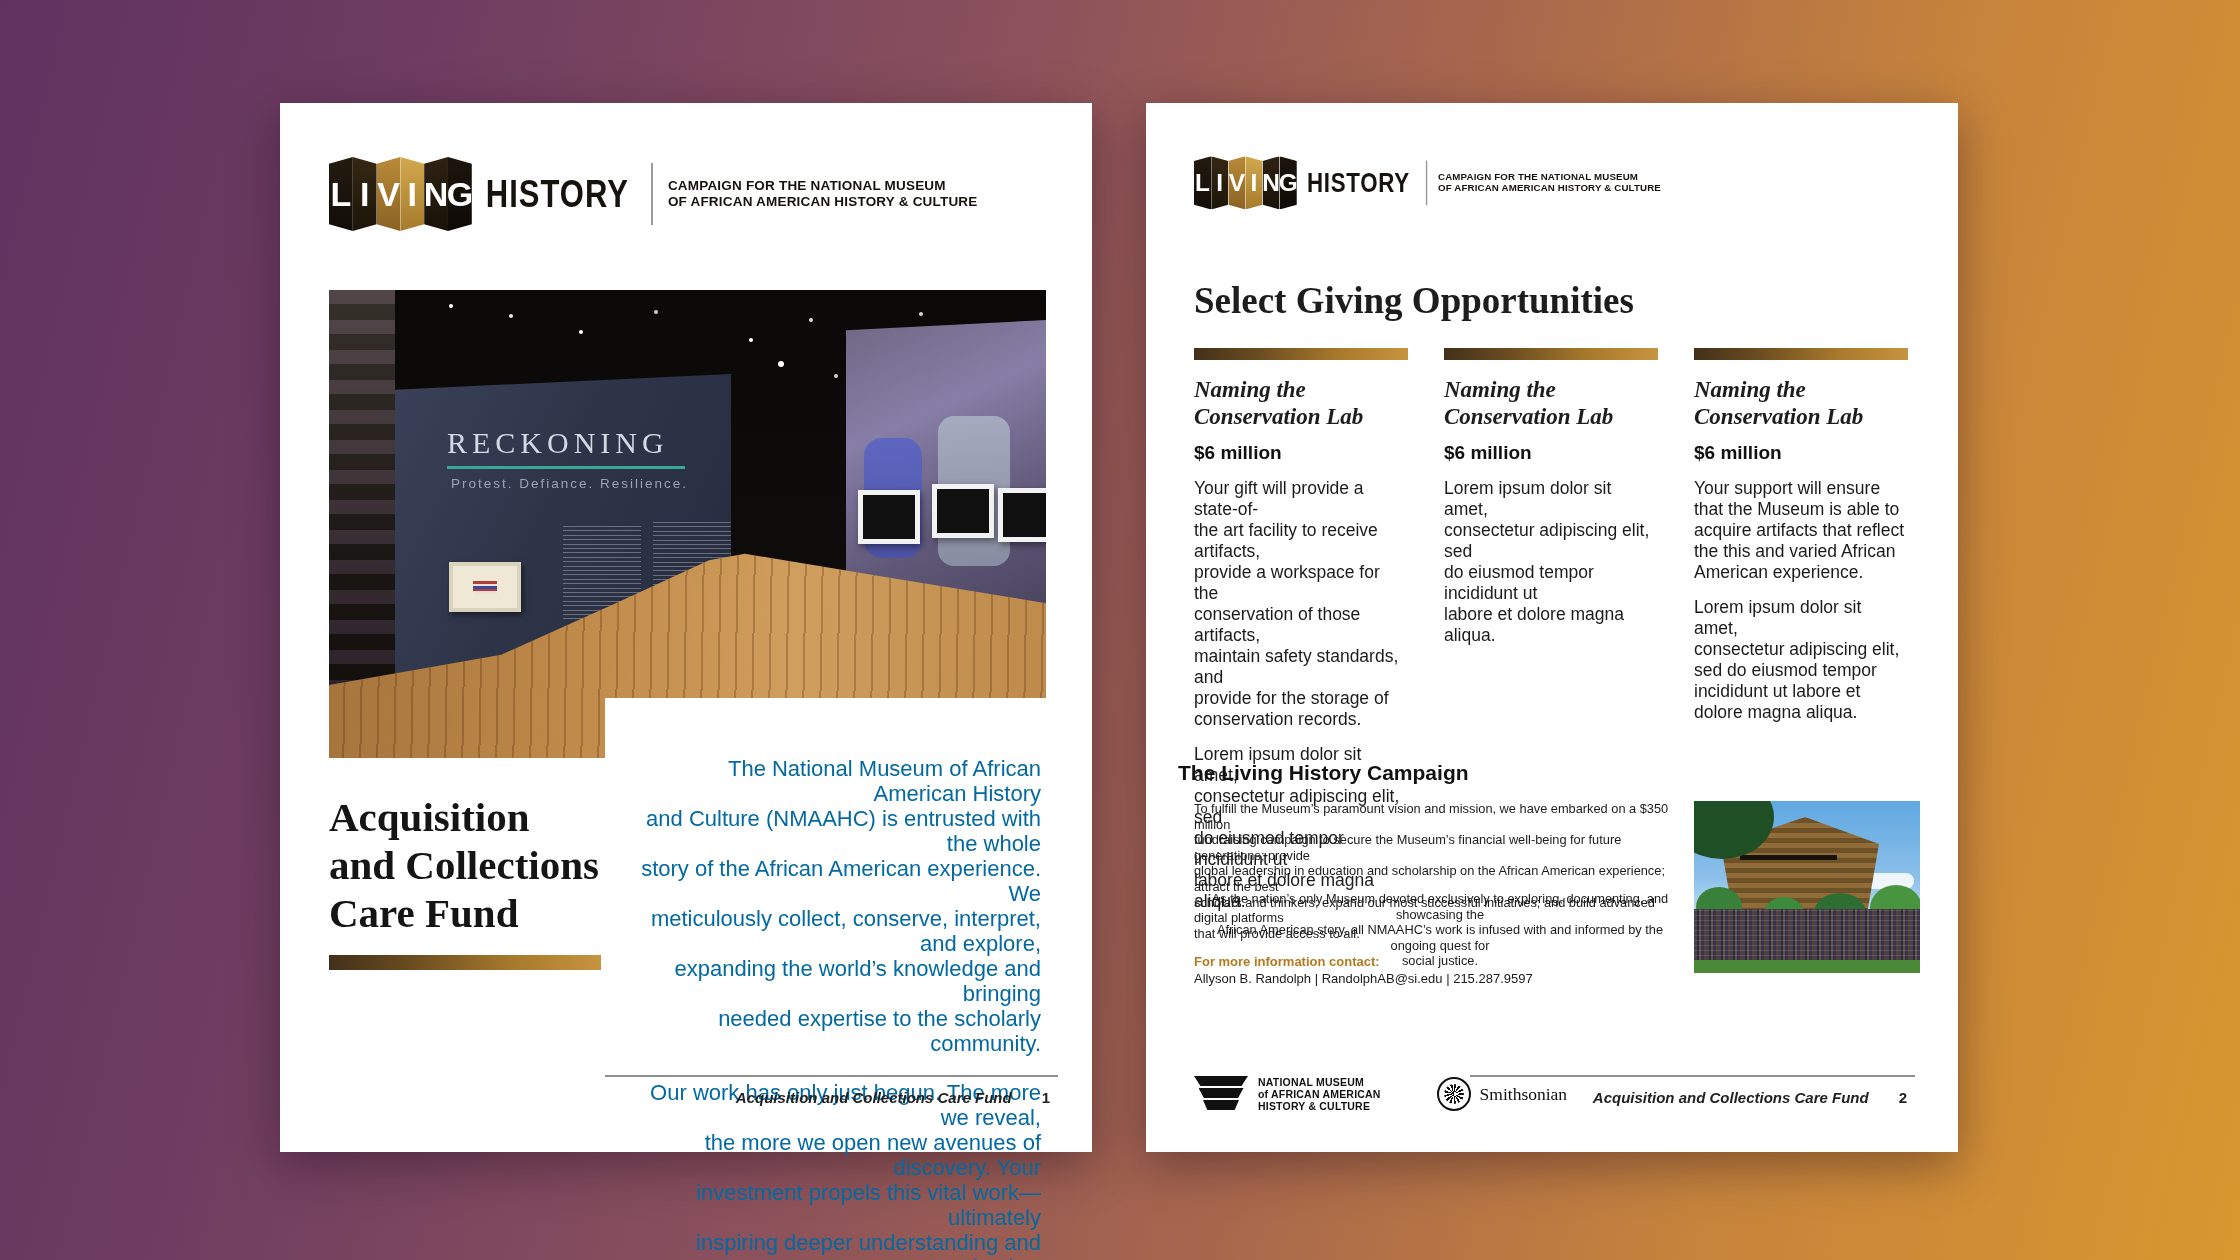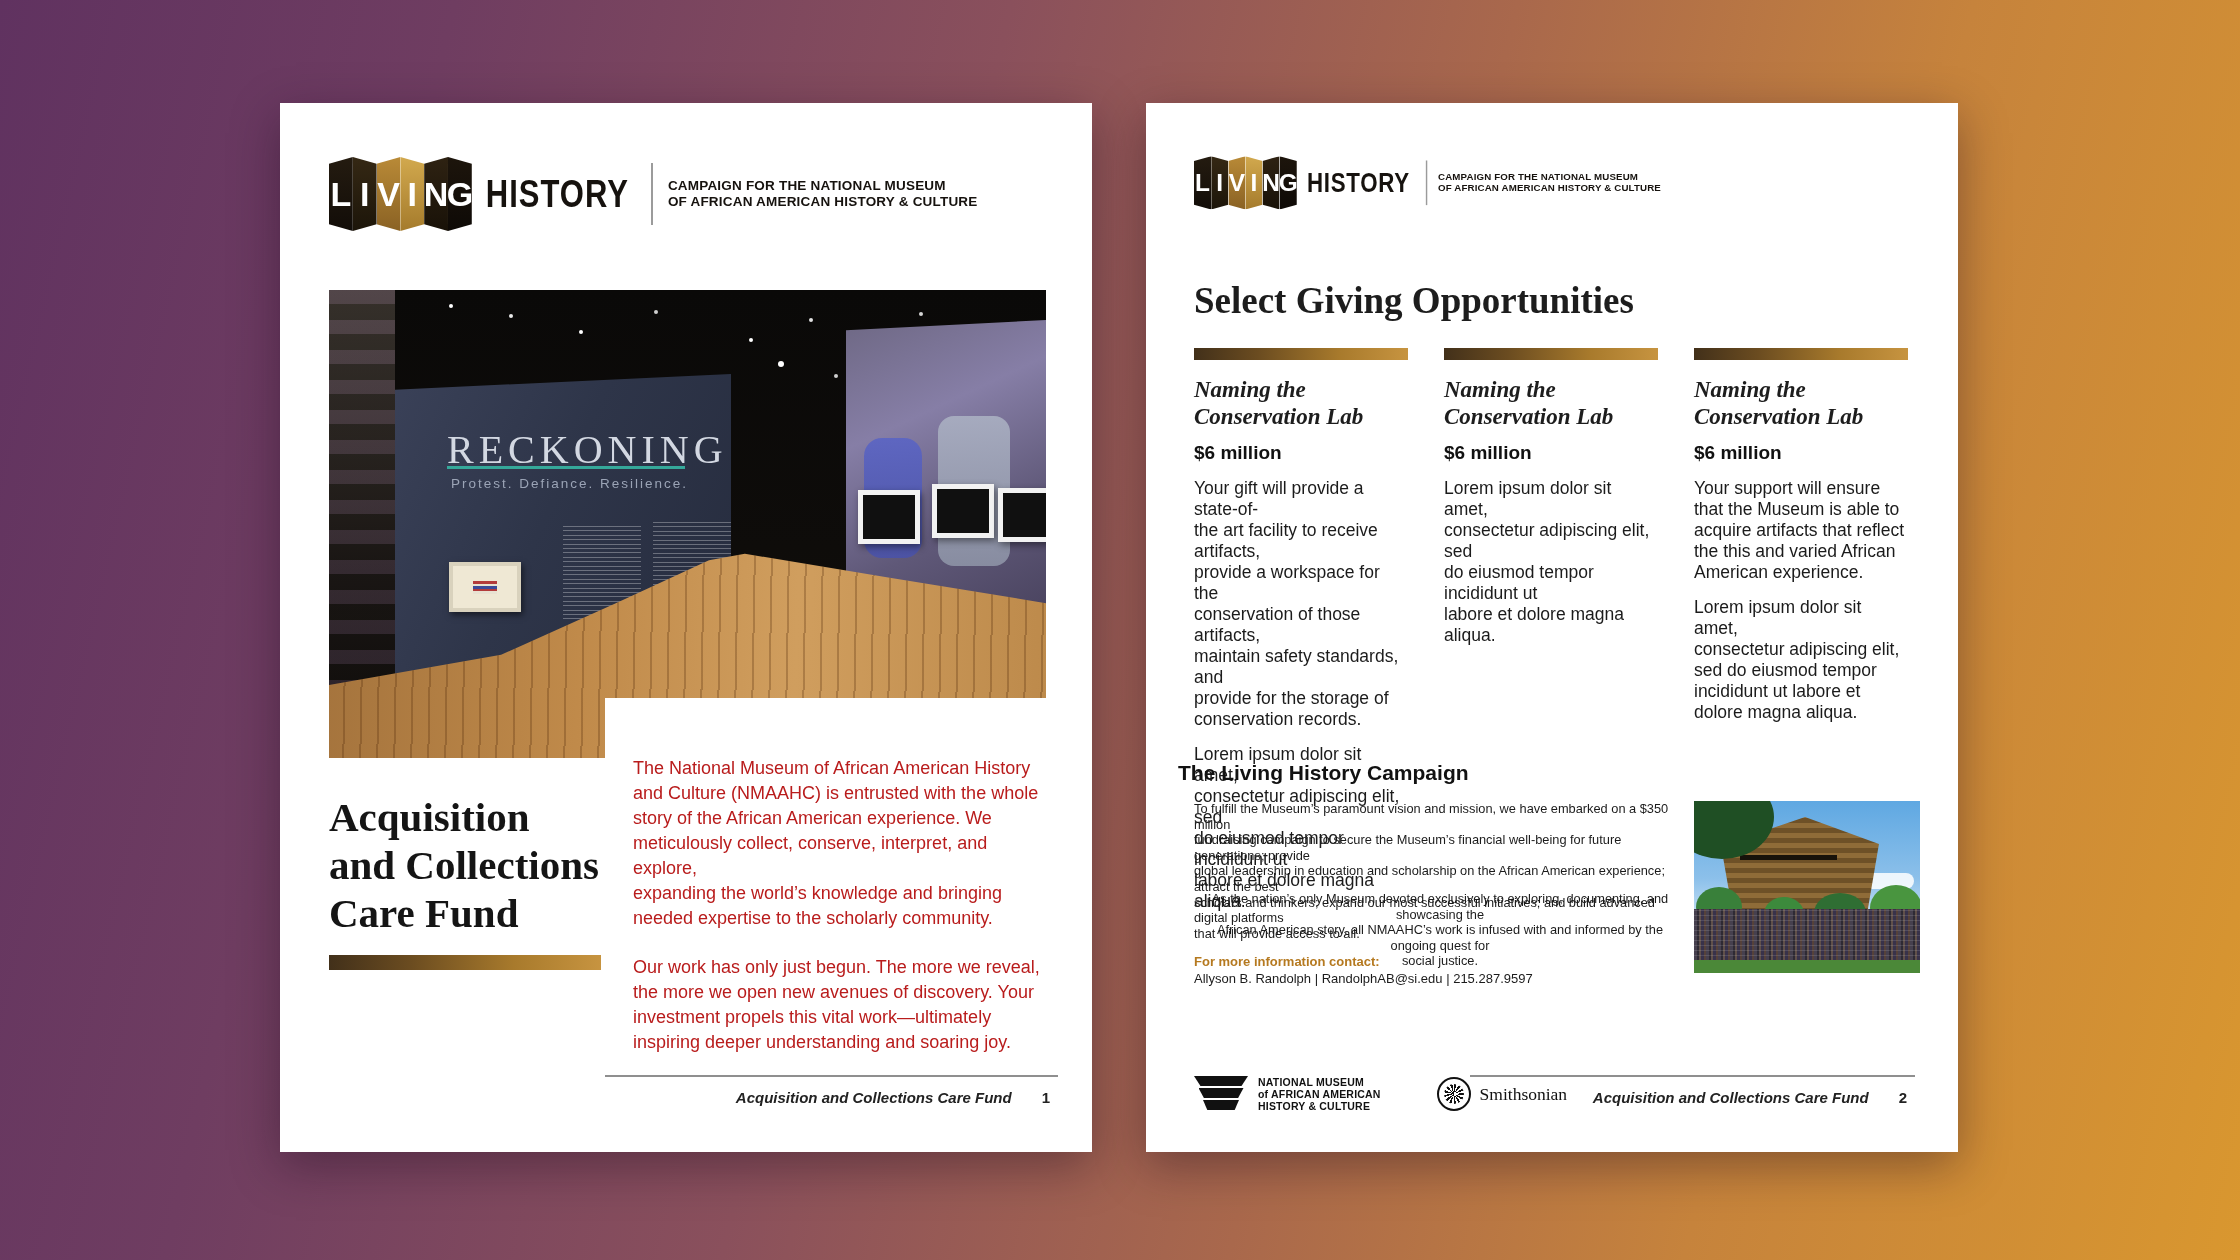--- a/index.html
+++ b/index.html
@@ -39,21 +39,21 @@
                 360px 14px 0 #e2e2e2,430px 40px 0 #fff,470px 8px 0 #d5d5d5,520px 28px 0 #fff,
                 330px 58px 0 1px #fff,385px 70px 0 #cfcfcf;}
   .mural-left{position:absolute;left:0;top:0;width:66px;height:100%;
      background:linear-gradient(180deg,#474039 0%,#332d28 35%,#221d1a 60%,#120f0d 100%);}
   .mural-left:after{content:"";position:absolute;inset:0;
      background:repeating-linear-gradient(180deg,rgba(120,90,130,.22) 0 14px,rgba(0,0,0,.25) 14px 30px);}
   .navy-wall{position:absolute;left:66px;top:84px;width:336px;height:314px;
      background:linear-gradient(115deg,#3a4158 0%,#2e3549 45%,#262c3e 100%);
      clip-path:polygon(0 5%,100% 0,100% 92%,0 100%);padding:0;}
   .reckoning{position:absolute;left:52px;top:52px;color:#d3d8e2;
-     font-family:"Liberation Serif",serif;font-size:40px;letter-spacing:5px;}
+     font-family:"Liberation Serif",serif;font-size:30px;letter-spacing:5px;}
   .reckoning-rule{position:absolute;left:52px;top:92px;width:238px;height:3px;background:#35a89a;}
   .reckoning-sub{position:absolute;left:56px;top:102px;color:#9ba4b6;font-size:13.5px;letter-spacing:2px;}
   .wall-text{position:absolute;width:78px;height:96px;
      background:repeating-linear-gradient(180deg,rgba(255,255,255,.55) 0 1px,transparent 1px 4.4px);
      opacity:.55;}
   .wall-text.t1{left:168px;top:152px;} .wall-text.t2{left:258px;top:148px;height:80px;}
   .artifact-frame{position:absolute;left:54px;top:188px;width:64px;height:42px;background:#efe8d4;
      border:4px solid #d9d2bd;box-shadow:2px 3px 6px rgba(0,0,0,.5);display:flex;align-items:center;justify-content:center;}
   .artifact-flag{width:24px;height:13px;
      background:linear-gradient(180deg,#b33b3b 0 3px,#e8e2d2 3px 5px,#3b4a9a 5px 8px,#b33b3b 8px 10px,#e8e2d2 10px 13px);}
@@ -67,21 +67,21 @@
   .photo-frame{position:absolute;width:52px;height:44px;background:#101010;border:5px solid #f2f2f2;
      box-shadow:2px 3px 7px rgba(0,0,0,.45);}
   .pf1{left:12px;top:170px;} .pf2{left:86px;top:164px;} .pf3{right:-14px;top:168px;}
   .gallery-floor{position:absolute;left:0;bottom:0;width:100%;height:215px;
      background:linear-gradient(92deg,#a5743d 0%,#c08a4a 35%,#d09e5e 65%,#bd8a4b 100%);
      clip-path:polygon(0 66%,24% 52%,40% 28%,53% 8%,58% 5%,78% 16%,100% 28%,100% 100%,0 100%);}
   .gallery-floor:after{content:"";position:absolute;inset:0;
      background:repeating-linear-gradient(91deg,rgba(80,40,8,.28) 0 2px,transparent 2px 17px);}
   .body-box{position:absolute;left:325px;top:595px;width:441px;height:352px;background:#ffffff;
             padding:58px 0 0 28px;box-sizing:border-box;}
-  .body-par{width:408px;font-size:18px;line-height:25px;color:#b91c1c;white-space:pre-line;}
+  .body-par{width:408px;font-size:22px;line-height:25px;color:#0369a1;white-space:pre-line;text-align:right;}
   .body-par + .body-par{margin-top:24px;}
   .page-title{position:absolute;left:49px;top:690px;font-family:"Liberation Serif",serif;
      font-size:41px;line-height:48px;color:#151515;font-weight:600;white-space:pre-line;}
   .accent-bar{position:absolute;left:49px;top:852px;width:272px;height:15px;
      background:linear-gradient(90deg,#42301a 0%,#6b4c20 30%,#a87a2c 68%,#c79440 100%);}
   .footer-rule{position:absolute;top:972px;height:2px;background:#8f8f8f;}
   #page1 .footer-rule{left:325px;width:453px;}
   #page2 .footer-rule{left:324px;width:445px;}
   .footer-line{position:absolute;top:986px;display:flex;justify-content:flex-end;align-items:baseline;gap:30px;}
   #page1 .footer-line{left:325px;width:445px;} #page2 .footer-line{left:324px;width:437px;}

